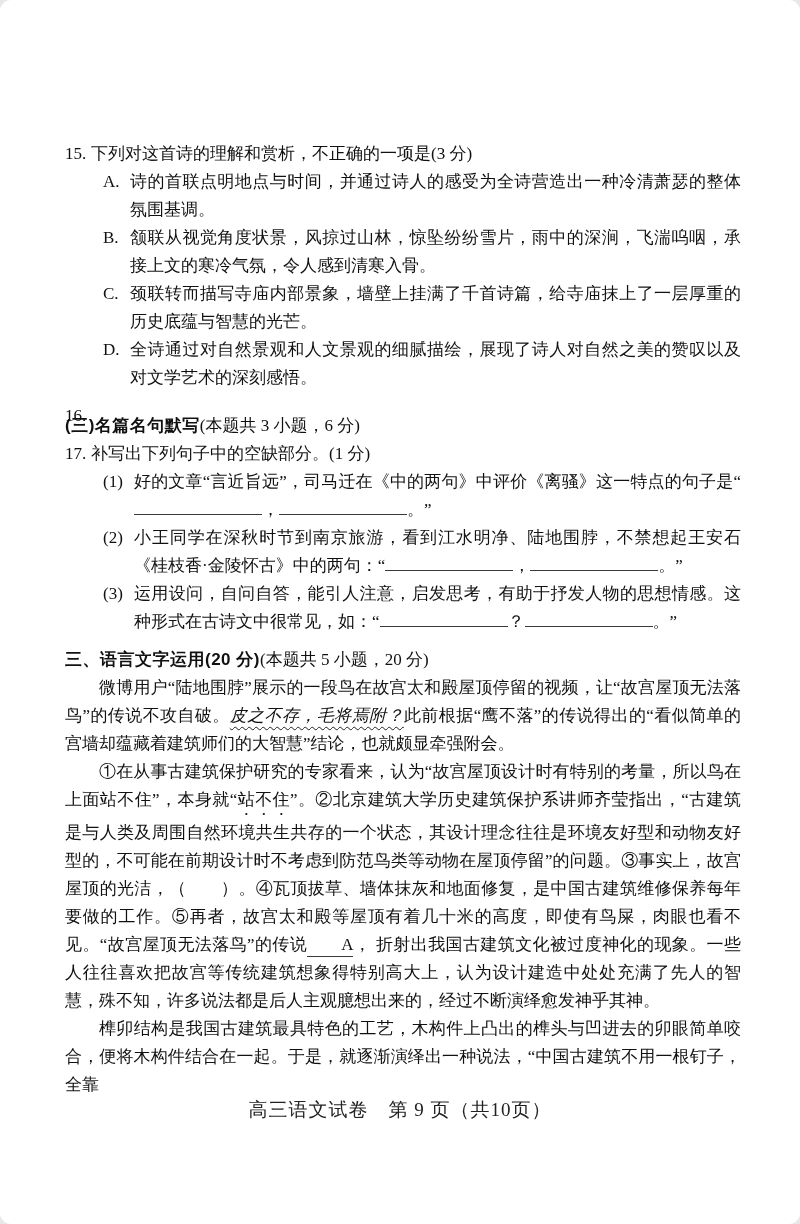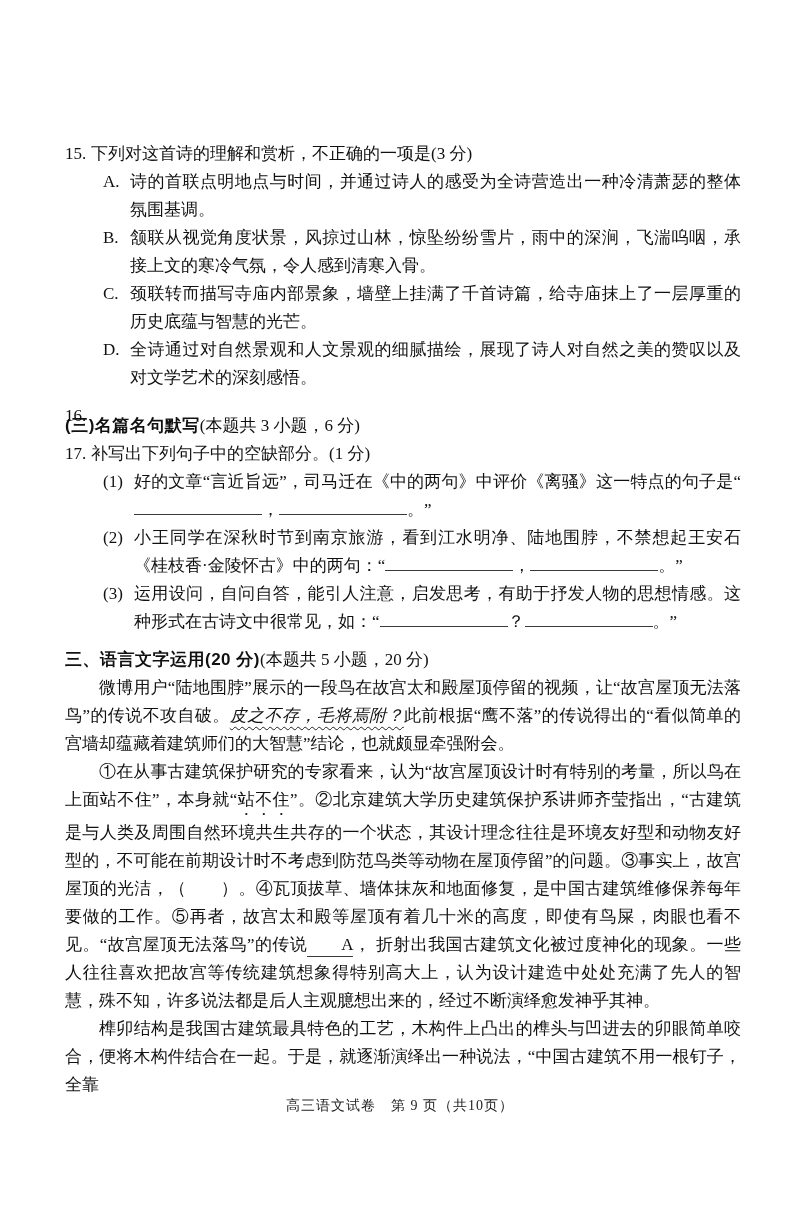--- a/index.html
+++ b/index.html
@@ -4,20 +4,21 @@
 <style>
   html,body{margin:0;padding:0;background:#e8e8e8;}
   .page{
     position:relative;
     width:800px;height:1224px;
     margin:0 auto;
     background:#ffffff;
     overflow:hidden;
     color:#111;
     font-family:"Liberation Serif","DejaVu Serif",serif;
+    border-radius:11px;
   }
   .content{
     position:absolute;
     left:65px;top:140px;
     width:676px;
     font-size:17px;
     line-height:28px;
     text-align:justify;
   }
   
@@ -64,21 +65,21 @@
     -webkit-text-emphasis-position:under right;
     text-emphasis:filled dot #111;
     text-emphasis-position:under right;
   }
   .gap-md{margin-top:10px;}
   .gap-lg{margin-top:20px;}
   .footer{
     position:absolute;
     top:1097px;left:0;width:800px;
     text-align:center;
-    font-size:14px;
+    font-size:19px;
     letter-spacing:1px;
     color:#222;
   }
 </style>
 </head>
 <body>
 
 <div class="page">
   <div class="content">
 

